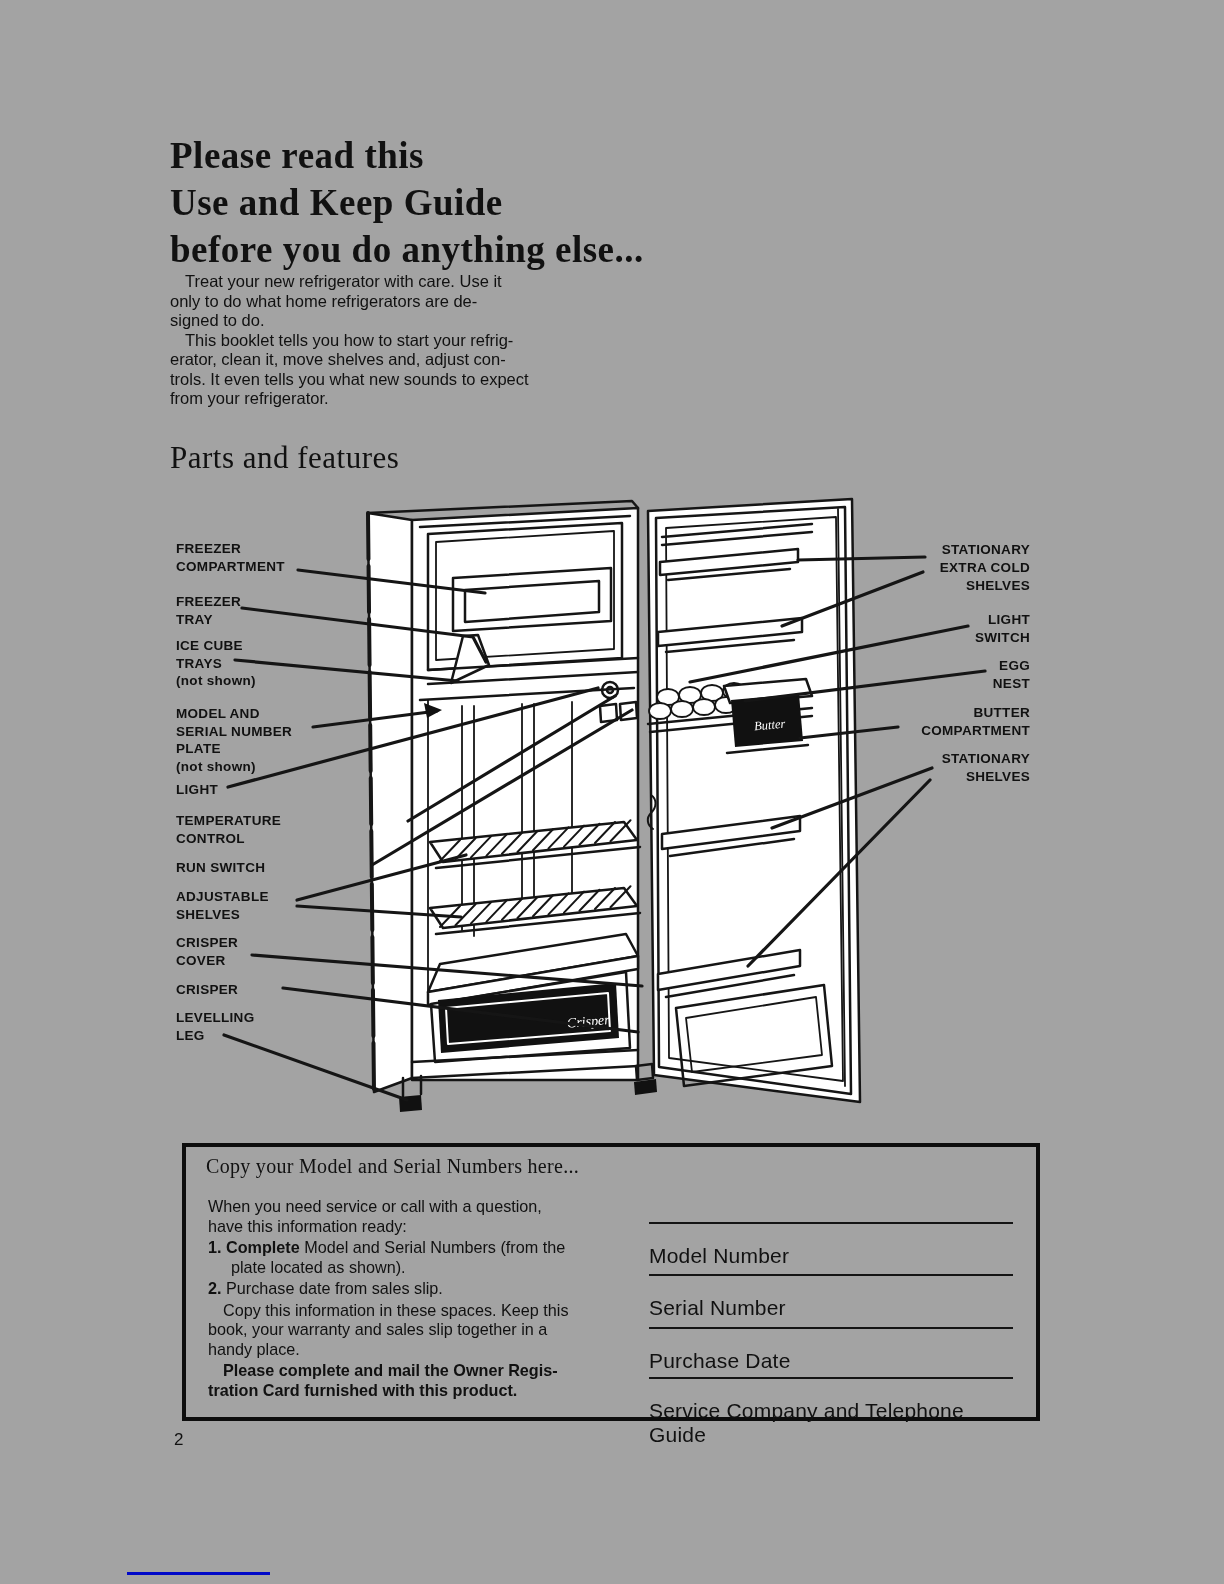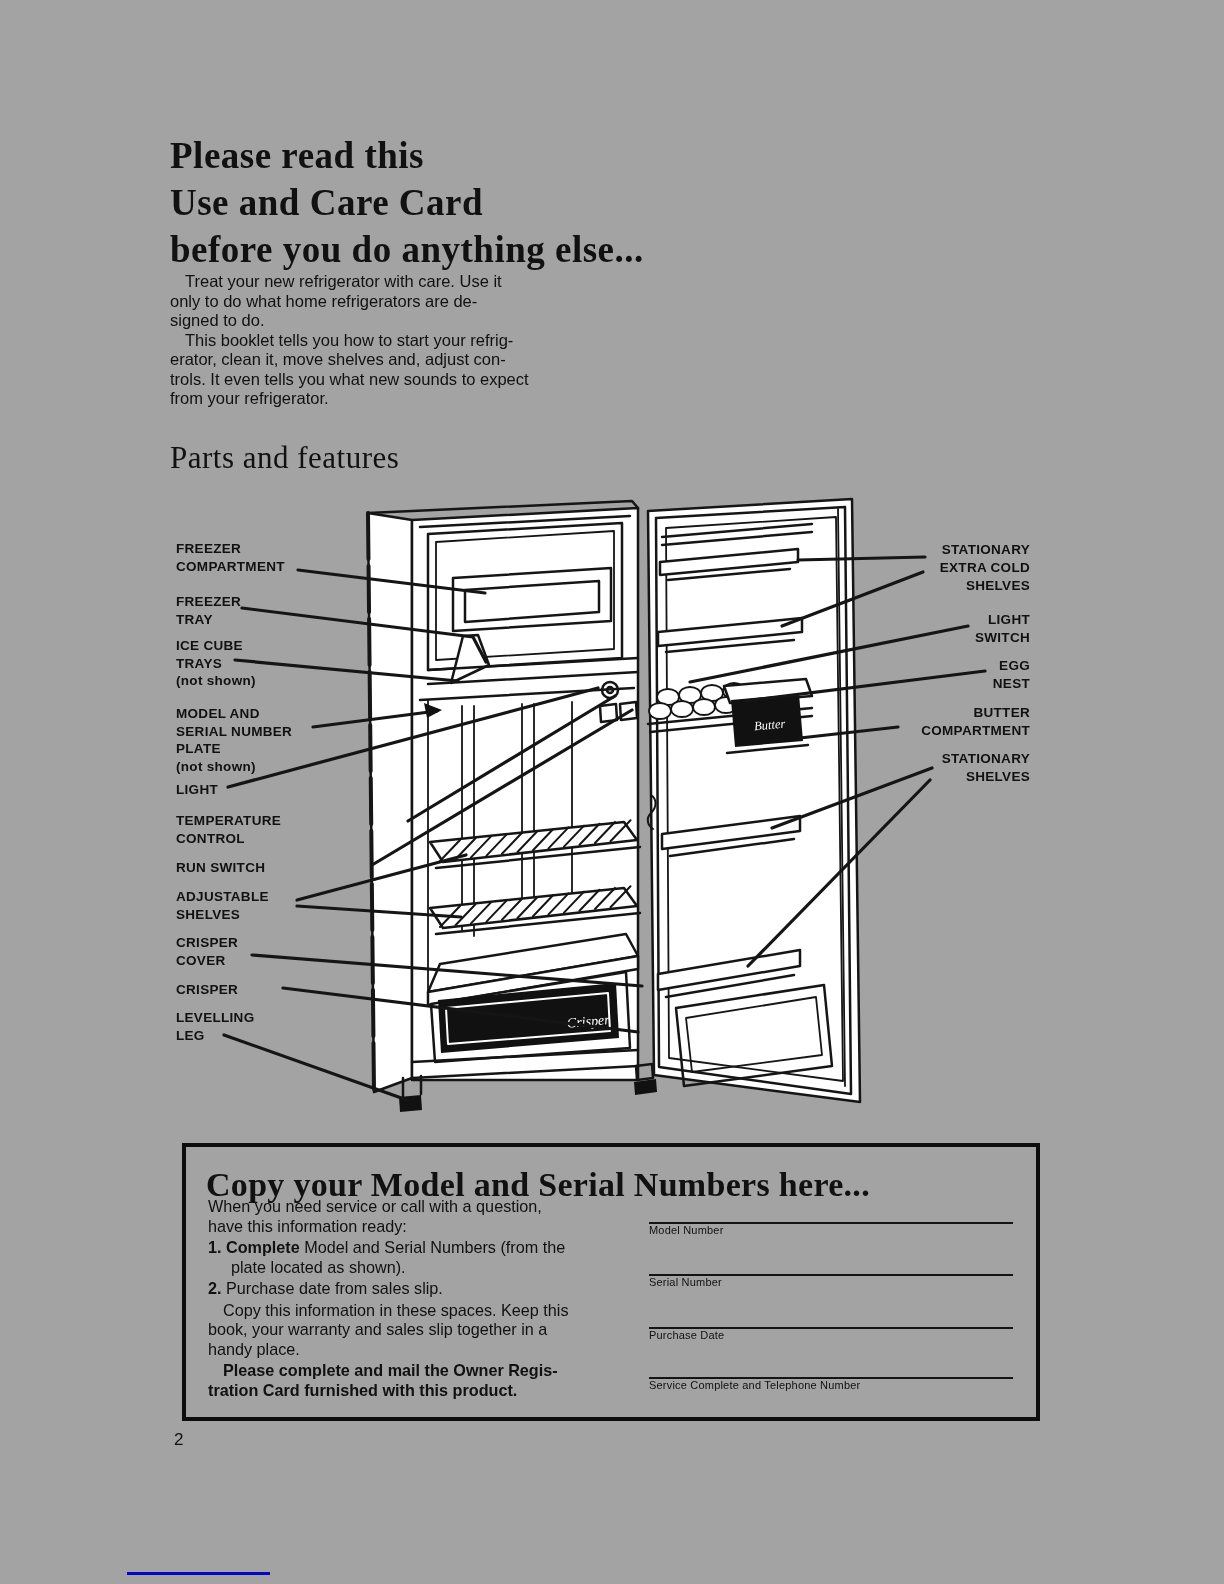--- a/index.html
+++ b/index.html
@@ -18,41 +18,41 @@
        letter-spacing:.3px;white-space:pre-line;}
   .lbl.r{right:194px;text-align:right;line-height:18px;}
   .l-fc{left:176px;top:540px}.l-ft{left:176px;top:593px}.l-ict{left:176px;top:637px}
   .l-msp{left:176px;top:705px}.l-li{left:176px;top:781px}.l-tc{left:176px;top:812px}
   .l-rs{left:176px;top:859px}.l-as{left:176px;top:888px}.l-cc{left:176px;top:934px}
   .l-cr{left:176px;top:981px}.l-ll{left:176px;top:1009px}
   .r-ec{top:541px}.r-ls{top:611px}.r-en{top:657px}.r-bc{top:704px}.r-ss{top:750px}
   
   .regbox{position:absolute;left:182px;top:1143px;width:850px;height:270px;
           border:4px solid #0d0d0d;}
-  .regtitle{position:absolute;left:20px;top:19px;font-family:"Liberation Serif",serif;
-            font-weight:bold;font-size:34px;letter-spacing:.3px;}
+  .regtitle{position:absolute;left:20px;top:8px;font-family:"Liberation Serif",serif;
+            font-weight:normal;font-size:20px;letter-spacing:.3px;}
   .regleft{position:absolute;left:22px;top:50px;width:444px;font-size:16.2px;line-height:19.5px;}
   .regleft p{margin:0 0 2px 0;white-space:pre-wrap;}
   .hang{padding-left:23px;text-indent:-23px;}
   .ind{text-indent:15px;}
   .b{font-weight:bold;}
   .field{position:absolute;left:463px;width:364px;border-top:2px solid #141414;}
-  .field .flabel{padding-top:0;font-size:11px;letter-spacing:.2px;}
+  .field .flabel{padding-top:20px;font-size:21px;letter-spacing:.2px;}
   .f0{top:75px}.f1{top:127px}.f2{top:180px}.f3{top:230px}
   .pagenum{position:absolute;left:174px;top:1430px;font-size:17px;}
   .blueline{position:absolute;left:127px;top:1572px;width:143px;height:3px;background:#0008c8;}
 </style>
 </head>
 <body>
 
 <div class="page">
 
   <div class="title">
     <div>Please read this</div>
-    <div>Use and Care Card</div>
+    <div>Use and Keep Guide</div>
     <div>before you do anything else...</div>
   </div>
 
   <div class="intro">
     <p>Treat your new refrigerator with care. Use it
 only to do what home refrigerators are de-
 signed to do.</p>
     <p>This booklet tells you how to start your refrig-
 erator, clean it, move shelves and, adjust con-
 trols. It even tells you what new sounds to expect
@@ -216,19 +216,19 @@
     <div class="field f0">
       <div class="flabel">Model Number</div>
     </div>
     <div class="field f1">
       <div class="flabel">Serial Number</div>
     </div>
     <div class="field f2">
       <div class="flabel">Purchase Date</div>
     </div>
     <div class="field f3">
-      <div class="flabel">Service Complete and Telephone Number</div>
+      <div class="flabel">Service Company and Telephone Guide</div>
     </div>
   </div>
 
   <div class="pagenum">2</div>
   <div class="blueline"></div>
 </div>
 
 </body></html>

